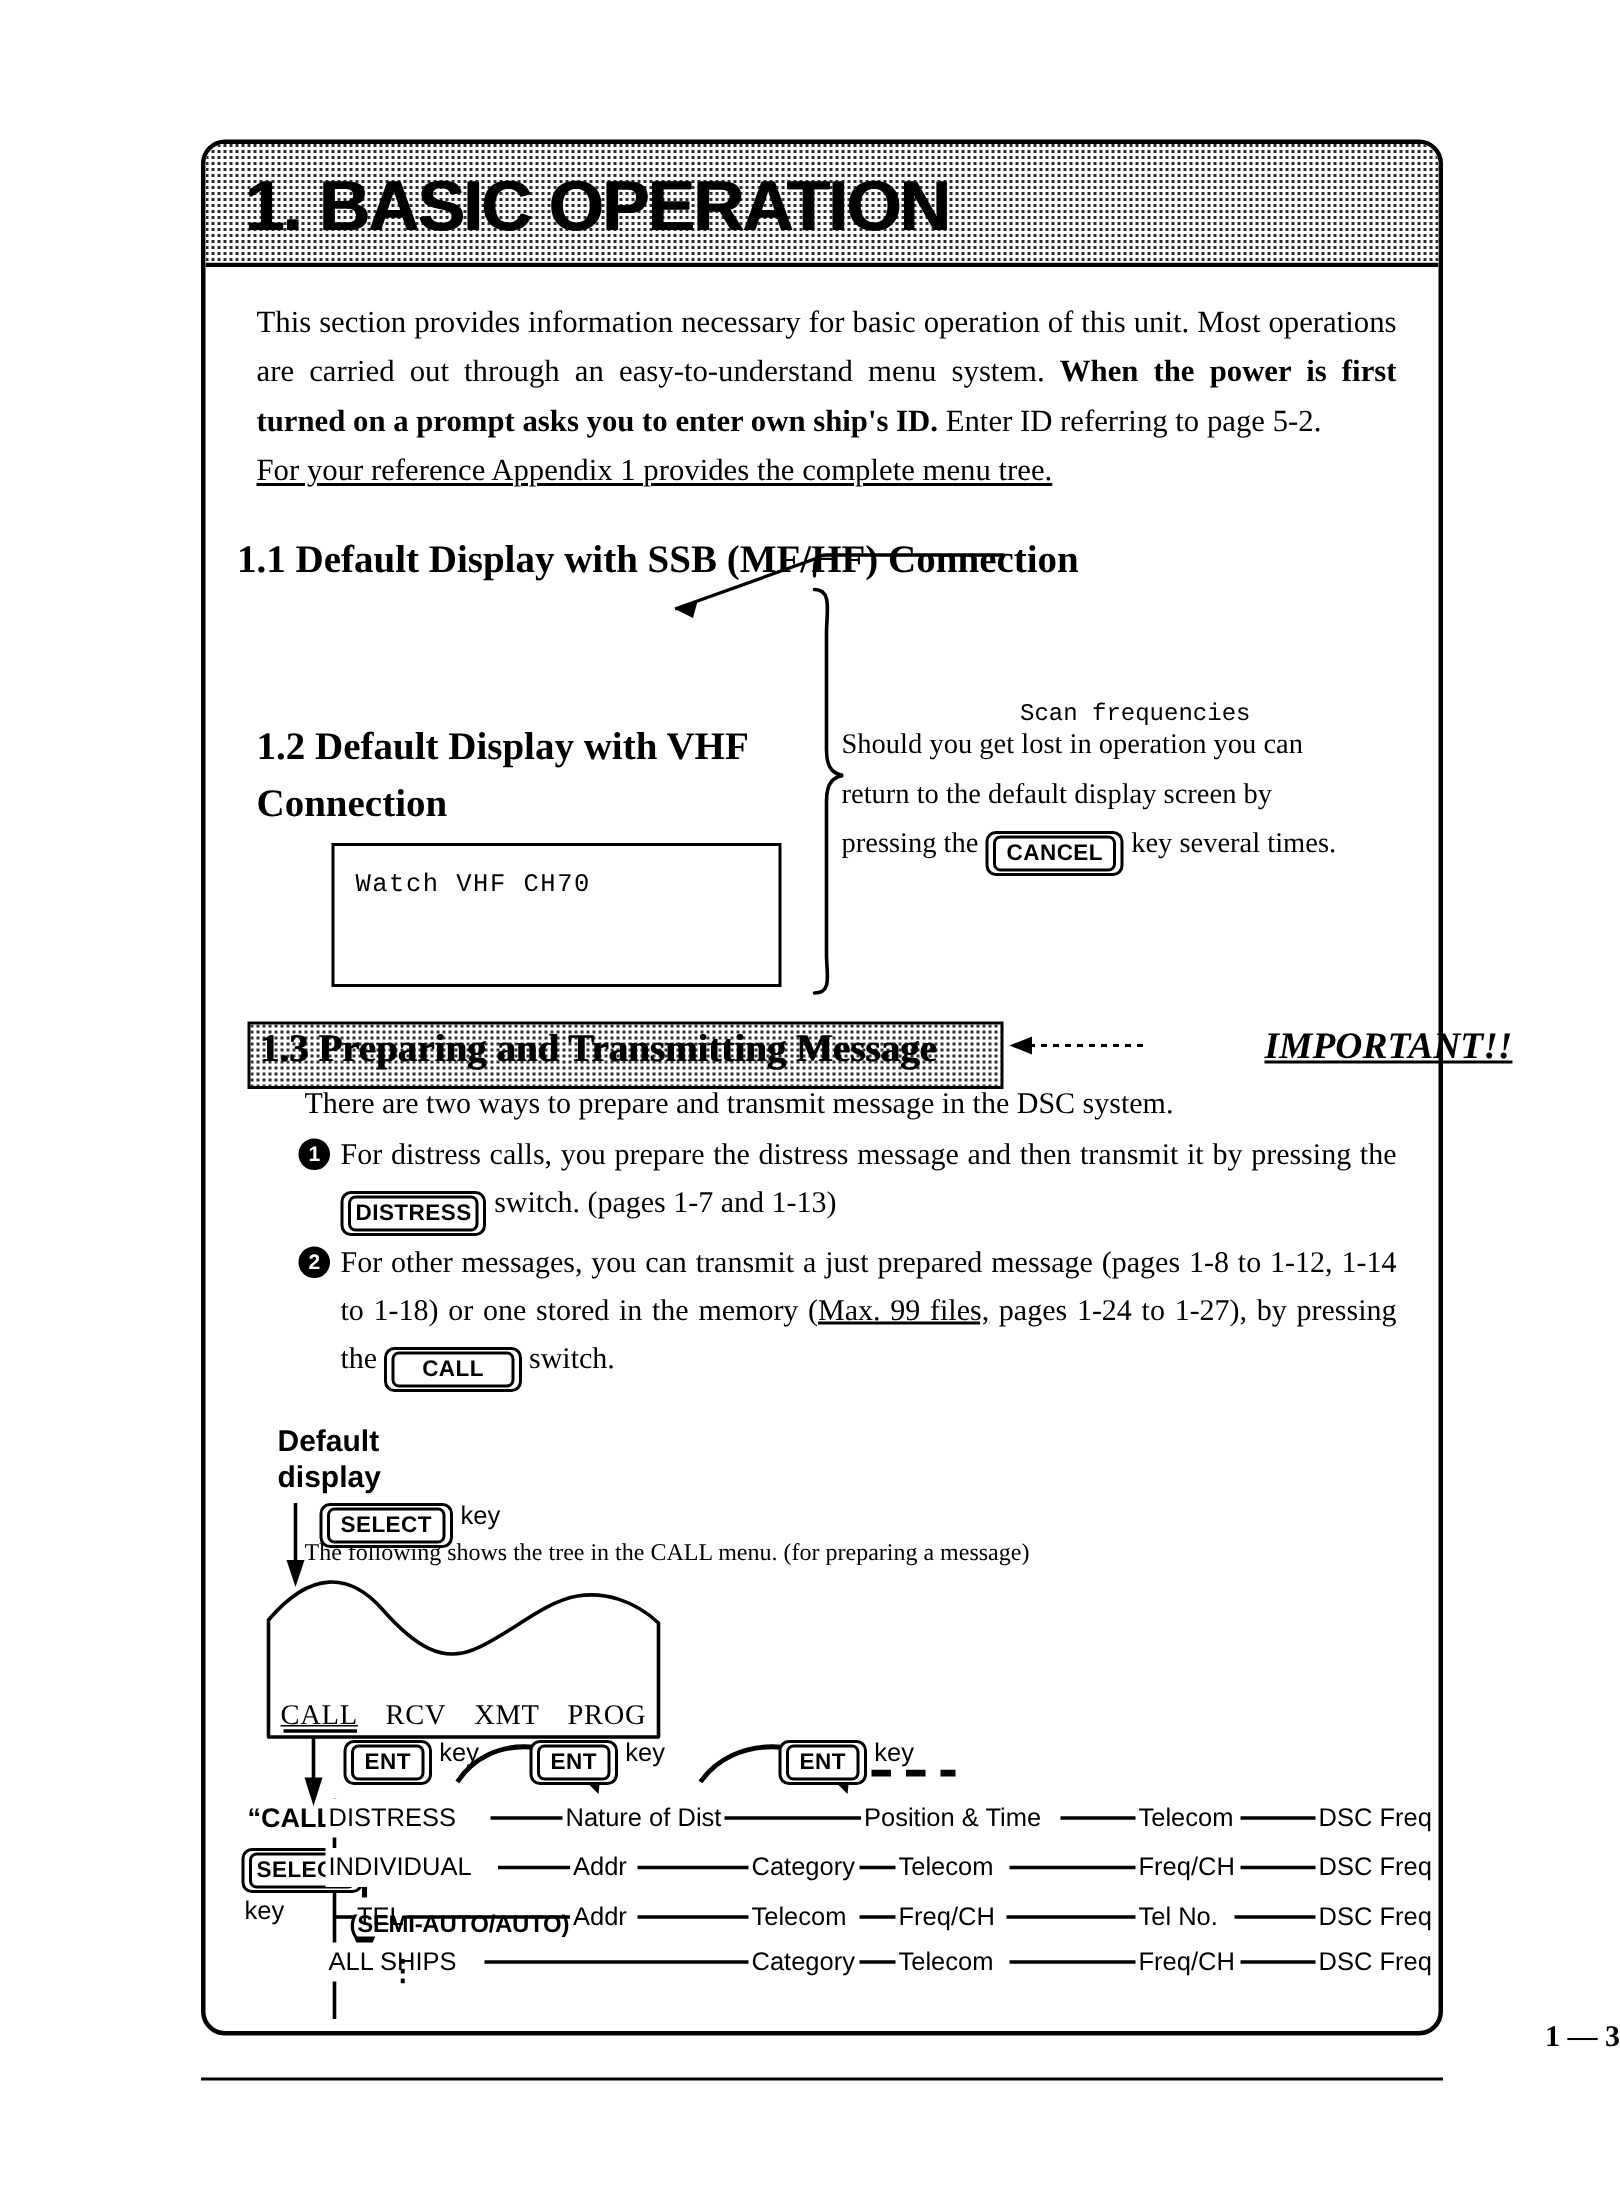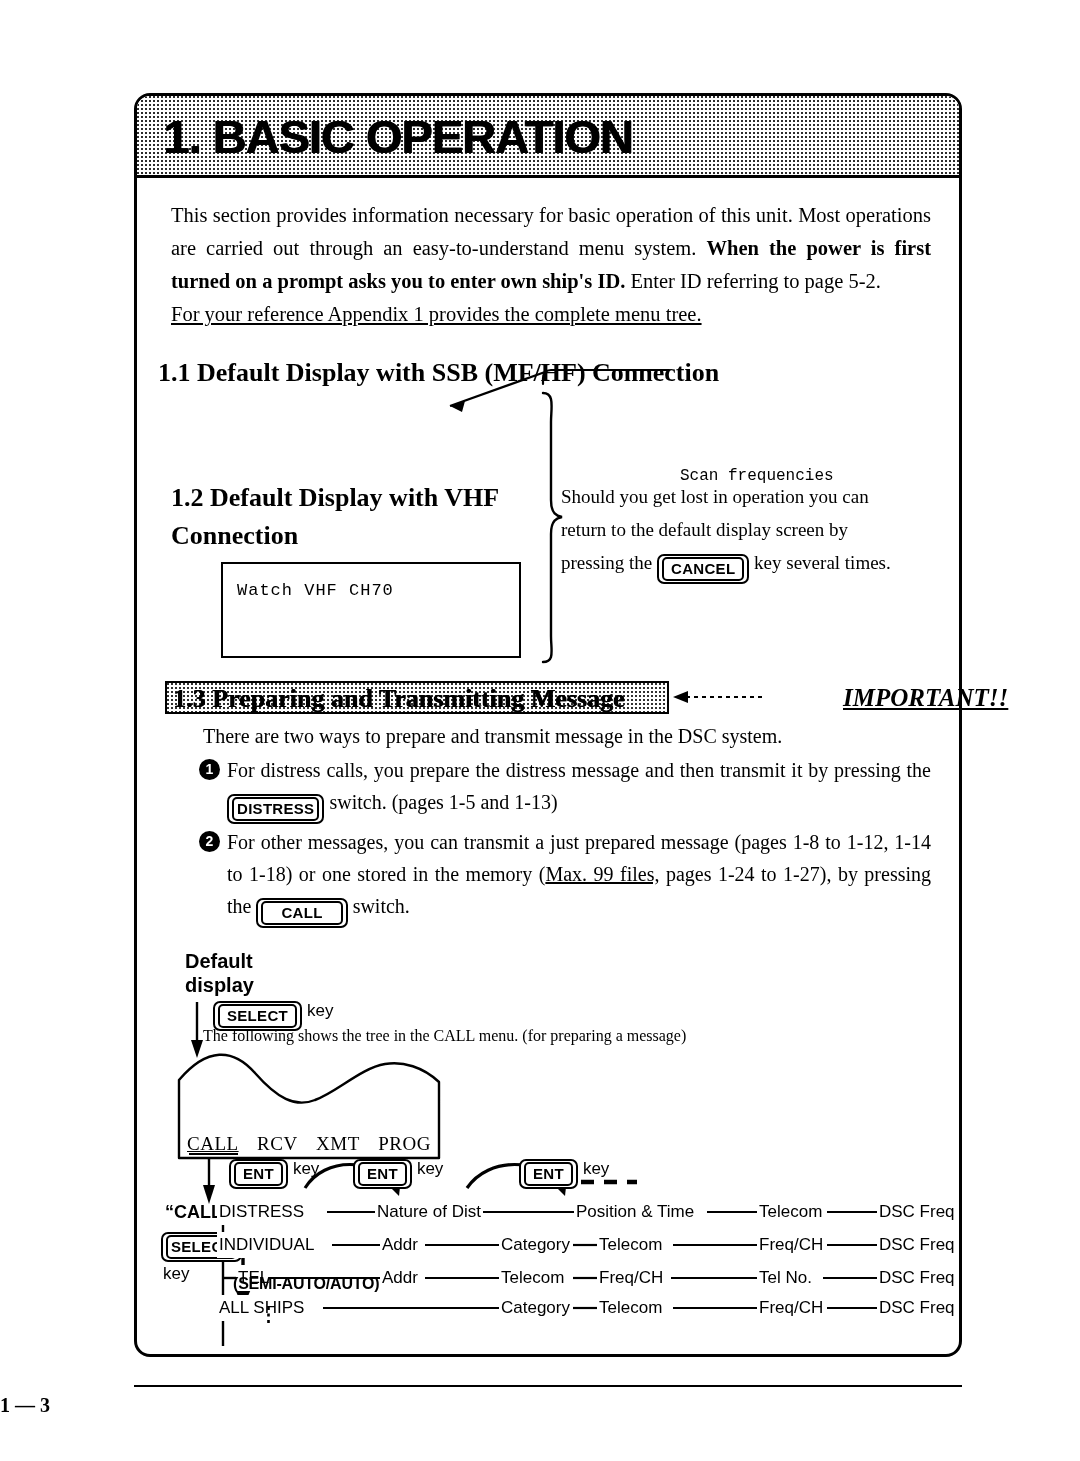--- a/index.html
+++ b/index.html
@@ -163,21 +163,21 @@
   }
   .keybtn.wide > span { padding-left: 18px; padding-right: 18px; }
   .keybtn.tight > span { padding-left: 3px; padding-right: 3px; }
 
   
   #h-1-3 {
     position: absolute;
     left: 28px;
     top: 585px;
     width: 504px;
-    height: 33px;
+    height: 45px;
     box-sizing: border-box;
     border: 2px solid #000;
     background-color: #ffffff;
     background-image:
       radial-gradient(circle at 1px 1px, #303030 1.1px, transparent 1.2px);
     background-size: 4px 4px;
     overflow: hidden;
   }
   #h-1-3 span {
     position: absolute;
@@ -355,23 +355,23 @@
     position: absolute;
     left: 134px;
     top: 1385px;
     width: 828px;
     height: 2px;
     background: #000;
   }
   #page-number {
     position: absolute;
     left: 0px;
-    top: 1394px;
+    top: 1347px;
     width: 1080px;
-    text-align: left;
+    text-align: right;
     font-family: "Liberation Serif", serif;
     font-weight: bold;
     font-size: 20px;
   }
 </style>
 </head>
 <body>
 
 <div id="page-frame">
 
@@ -403,21 +403,21 @@
 
   <div id="h-1-3">
     <span>1.3 Preparing and Transmitting Message</span>
   </div>
   <div id="important">IMPORTANT!!</div>
 
   <div id="p-intro13">There are two ways to prepare and transmit message in the DSC system.</div>
 
   <div class="numlist" style="top:658px;">
     <div class="numitem">
-      <span class="marker">1</span><span>For distress calls, you prepare the distress message and then transmit it by pressing the </span><span class="keybtn tight"><span>DISTRESS</span></span><span> switch. (pages 1-5 and 1-13)</span>
+      <span class="marker">1</span><span>For distress calls, you prepare the distress message and then transmit it by pressing the </span><span class="keybtn tight"><span>DISTRESS</span></span><span> switch. (pages 1-7 and 1-13)</span>
     </div>
     <div class="numitem">
       <span class="marker">2</span><span>For other messages, you can transmit a just prepared message (pages 1-8 to 1-12, 1-14 to 1-18) or one stored in the memory (</span><span class="u">Max. 99 files,</span><span> pages 1-24 to 1-27), by pressing the </span><span class="keybtn wide"><span>CALL</span></span><span> switch.</span>
     </div>
   </div>
 
   <div id="p-tree-intro">The following shows the tree in the CALL menu. (for preparing a message)</div>
 
   <svg id="tree" viewBox="0 0 822 1258">
 

